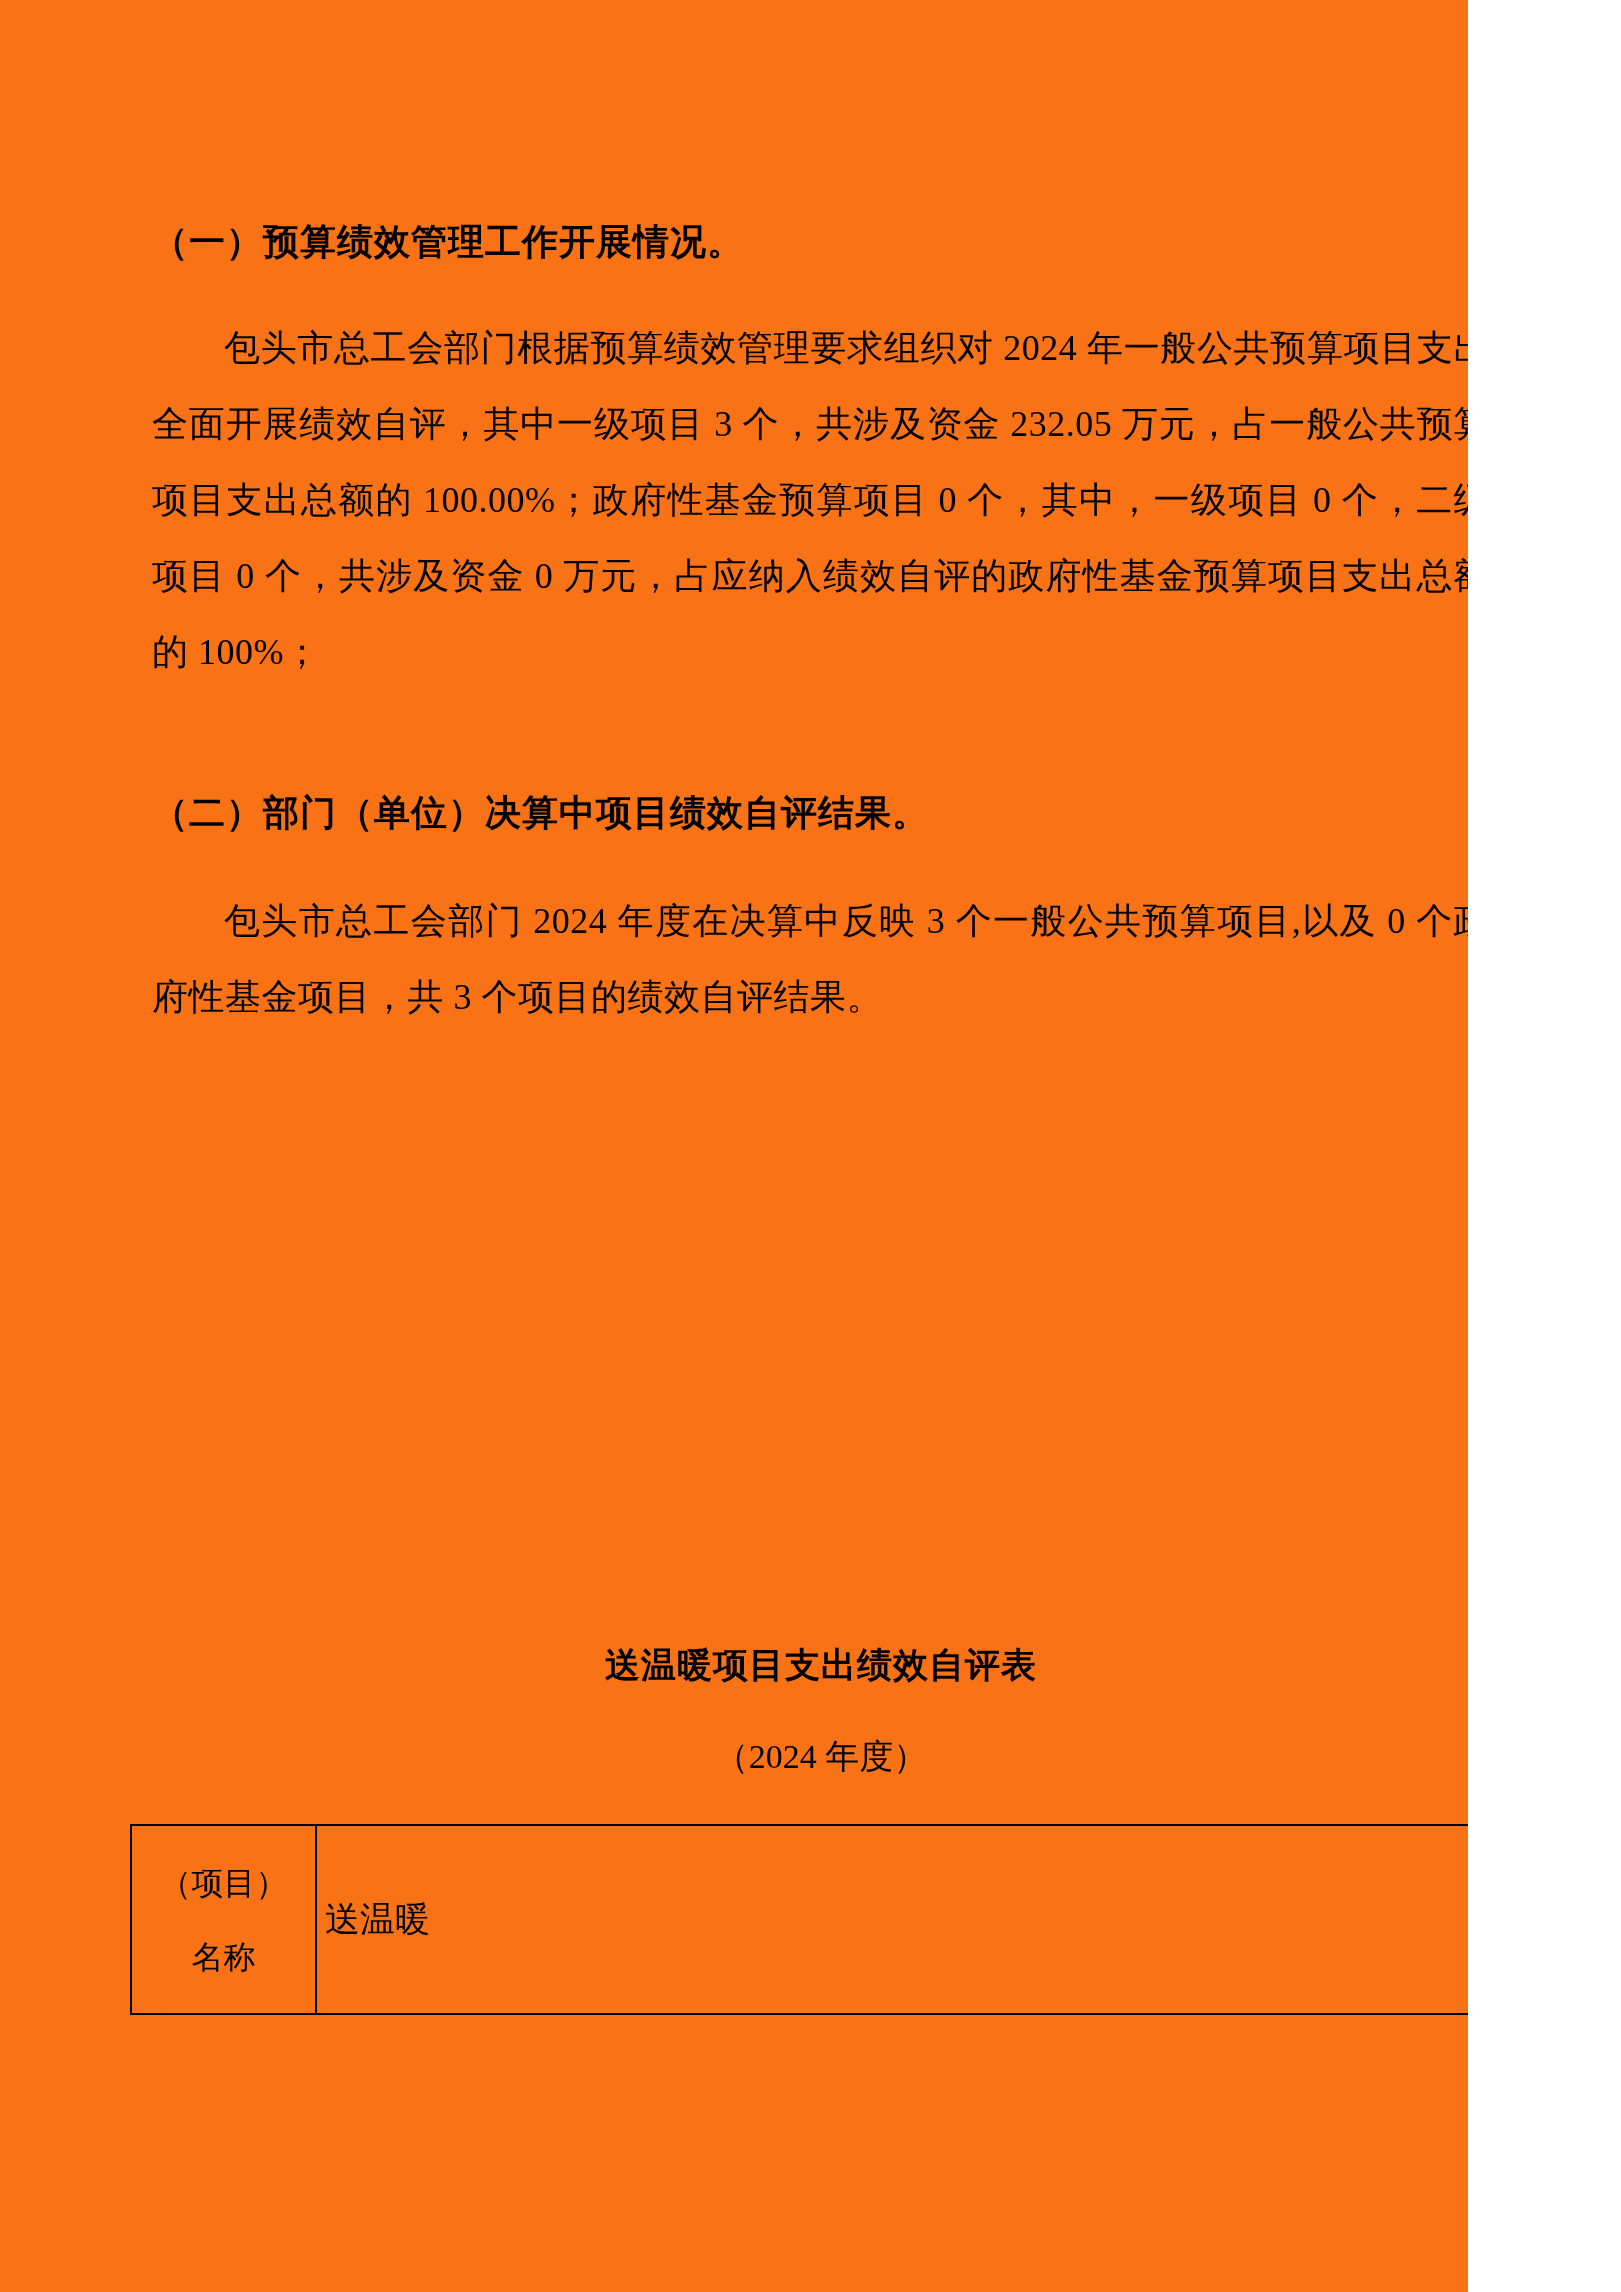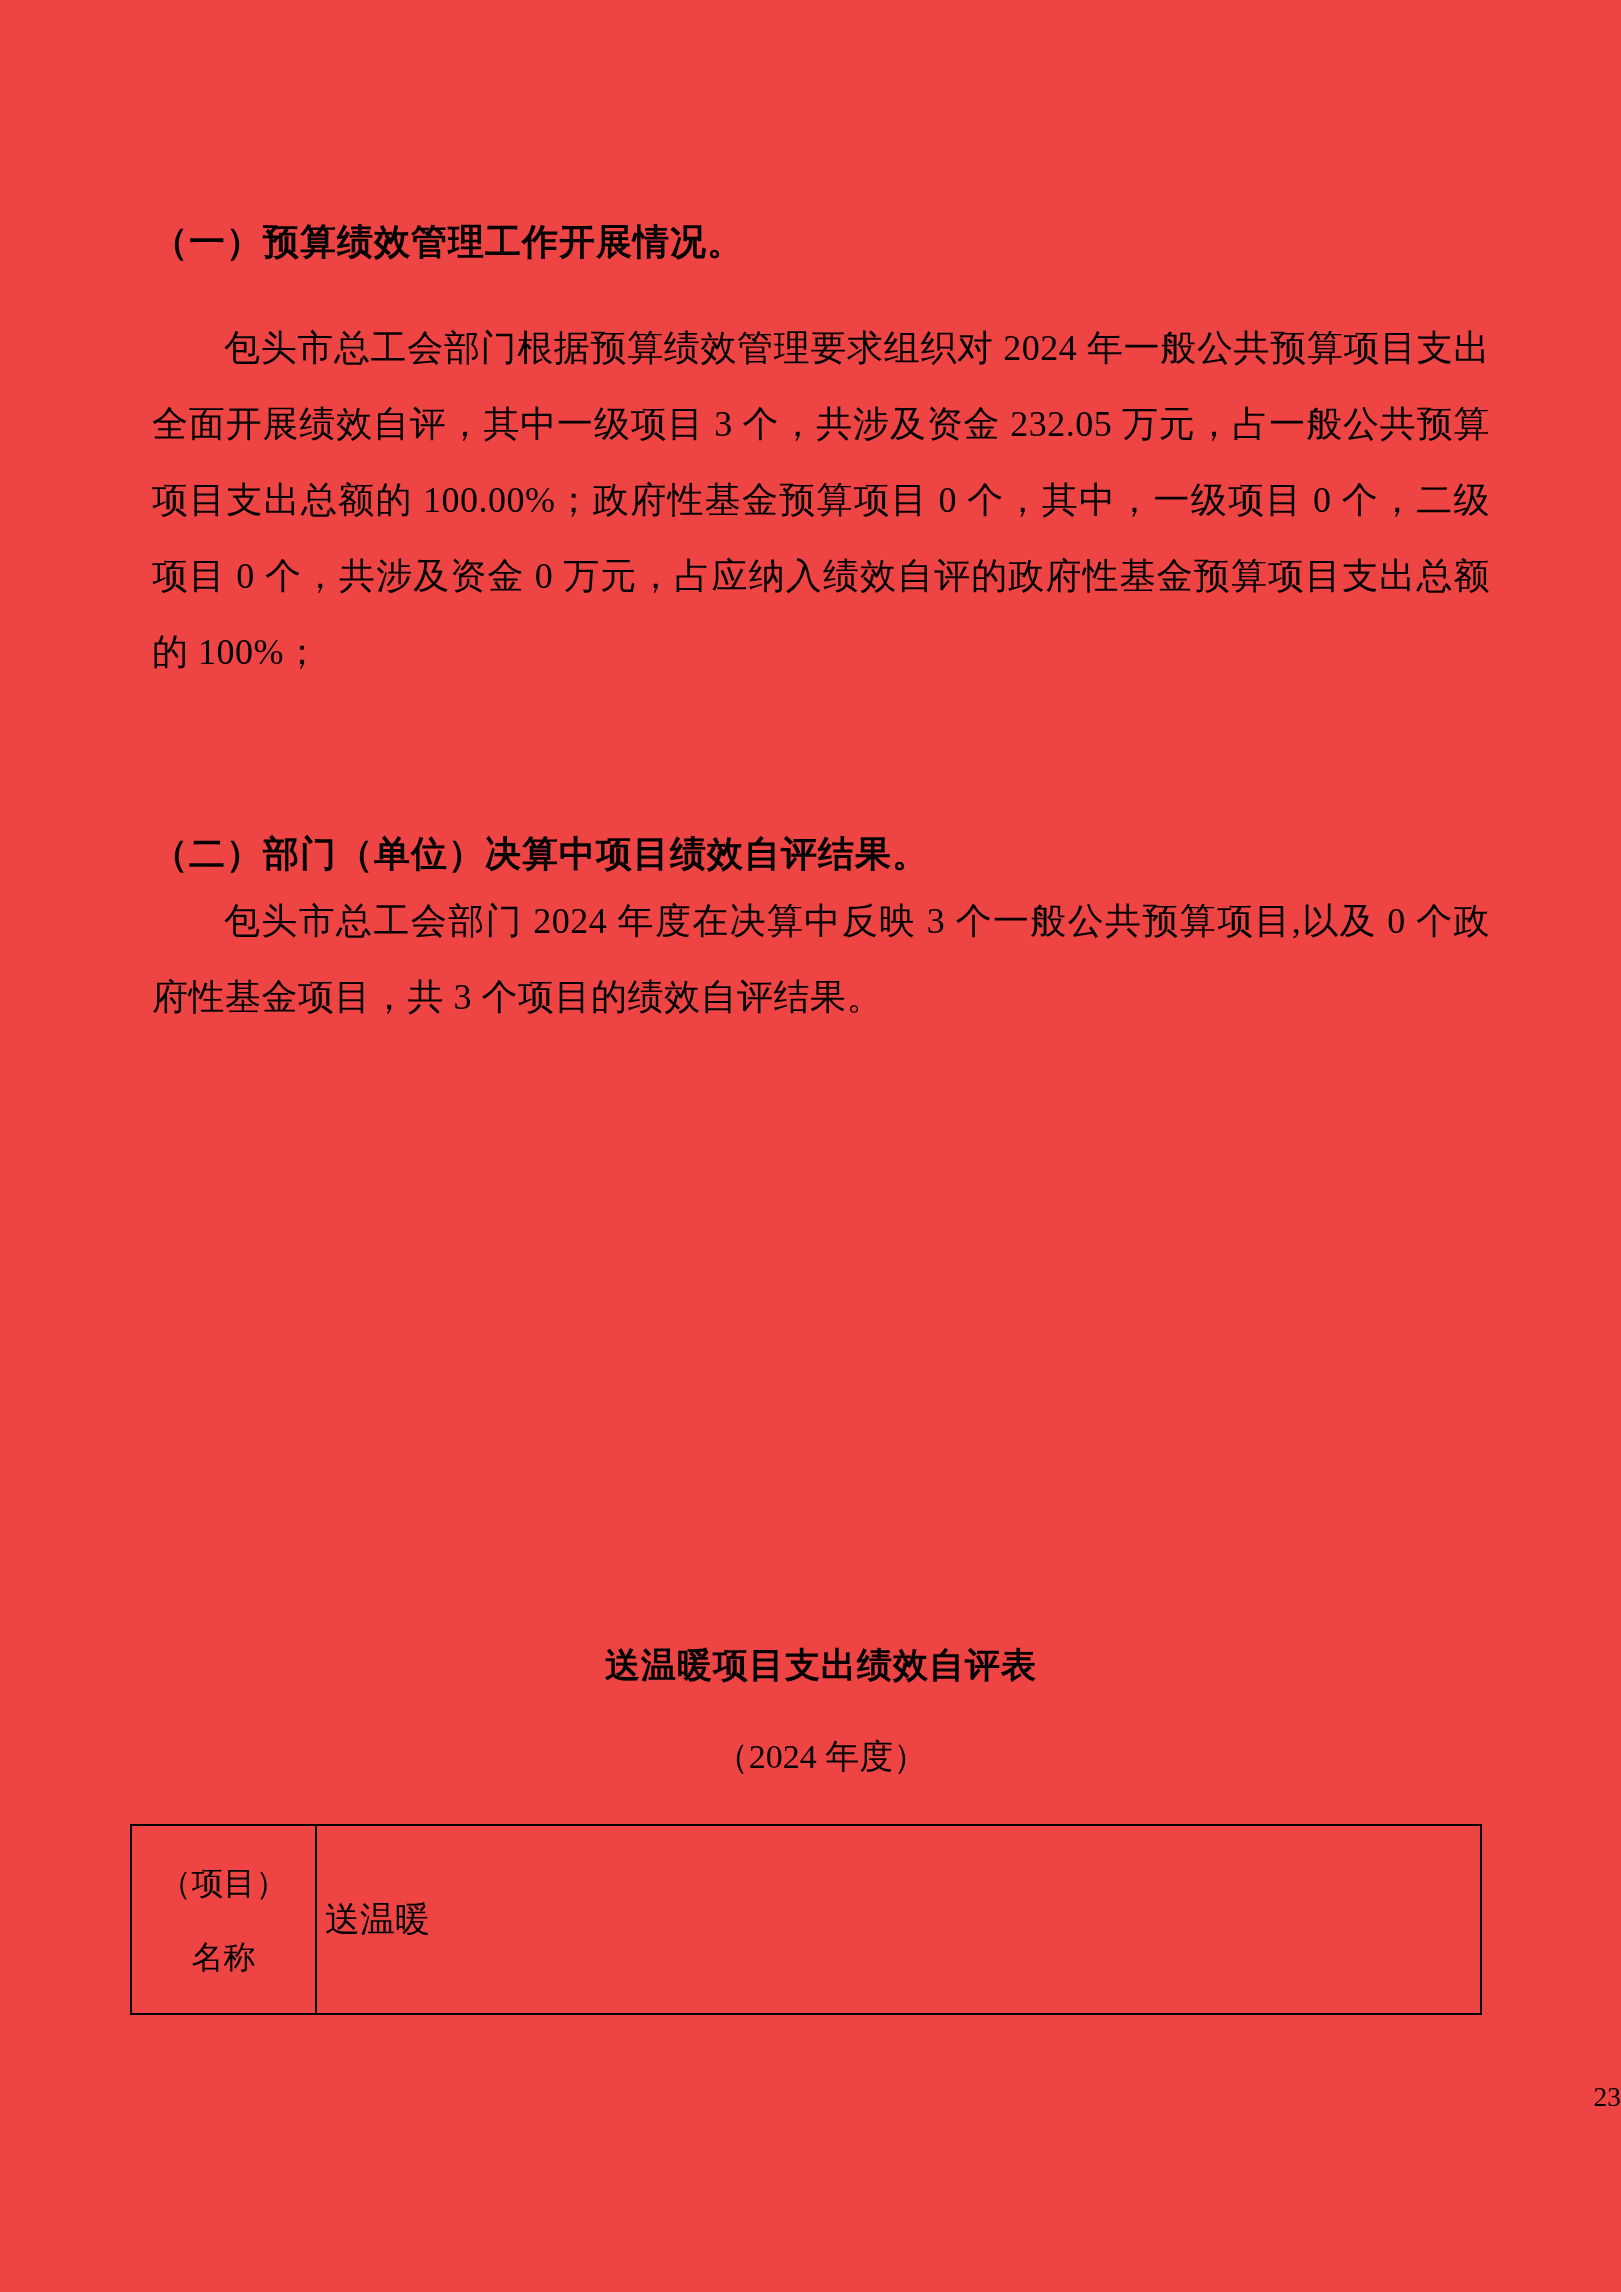--- a/index.html
+++ b/index.html
@@ -2,23 +2,23 @@
 <html><head>
 <meta charset="utf-8">
 <style>
   html, body {
     margin: 0;
     padding: 0;
     background: #ffffff;
   }
   .page {
     position: relative;
-    width: 1621px;
+    width: 1468px;
     height: 2293px;
-    background: #ef4444;
+    background: #f97316;
     color: #000000;
     font-family: "Liberation Serif", "DejaVu Serif", serif;
     overflow: hidden;
   }
   .block {
     position: absolute;
     left: 152px;
     width: 1338px;
     font-size: 36px;
     line-height: 76px;
@@ -87,21 +87,21 @@
 </style>
 </head>
 <body>
 
 <div class="page">
 
   <div class="block heading" style="top:204px">（一）预算绩效管理工作开展情况。</div>
 
   <div class="block para" style="top:310px">包头市总工会部门根据预算绩效管理要求组织对 2024 年一般公共预算项目支出全面开展绩效自评，其中一级项目 3 个，共涉及资金 232.05 万元，占一般公共预算项目支出总额的 100.00%；政府性基金预算项目 0 个，其中，一级项目 0 个，二级项目 0 个，共涉及资金 0 万元，占应纳入绩效自评的政府性基金预算项目支出总额的 100%；</div>
 
-  <div class="block heading" style="top:816px">（二）部门（单位）决算中项目绩效自评结果。</div>
+  <div class="block heading" style="top:775px">（二）部门（单位）决算中项目绩效自评结果。</div>
 
   <div class="block para" style="top:883px">包头市总工会部门 2024 年度在决算中反映 3 个一般公共预算项目,以及 0 个政府性基金项目，共 3 个项目的绩效自评结果。</div>
 
 
   <div class="center-block table-title" style="top:1628px">送温暖项目支出绩效自评表</div>
 
   <div class="center-block table-subtitle" style="top:1719px">（2024 年度）</div>
 
   <table class="doc-table">
     <tbody>

